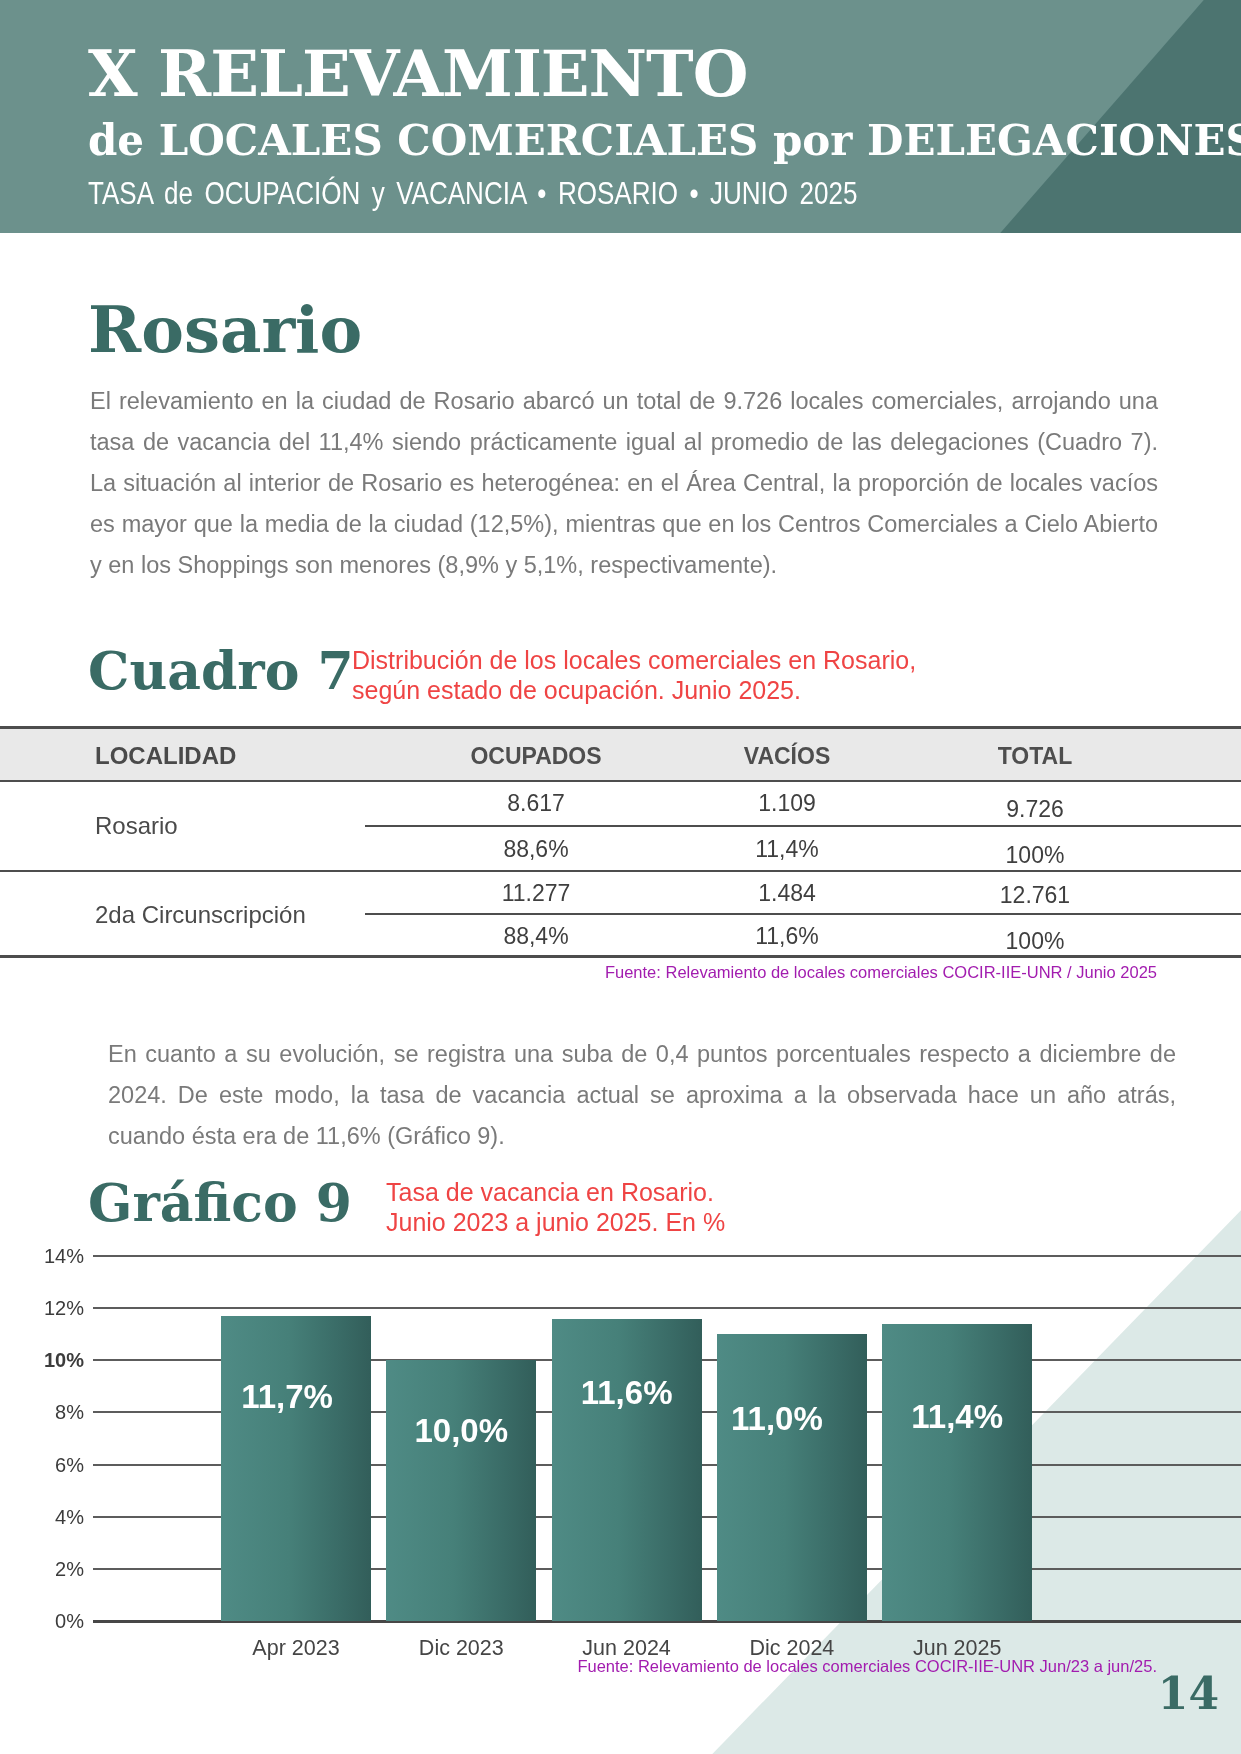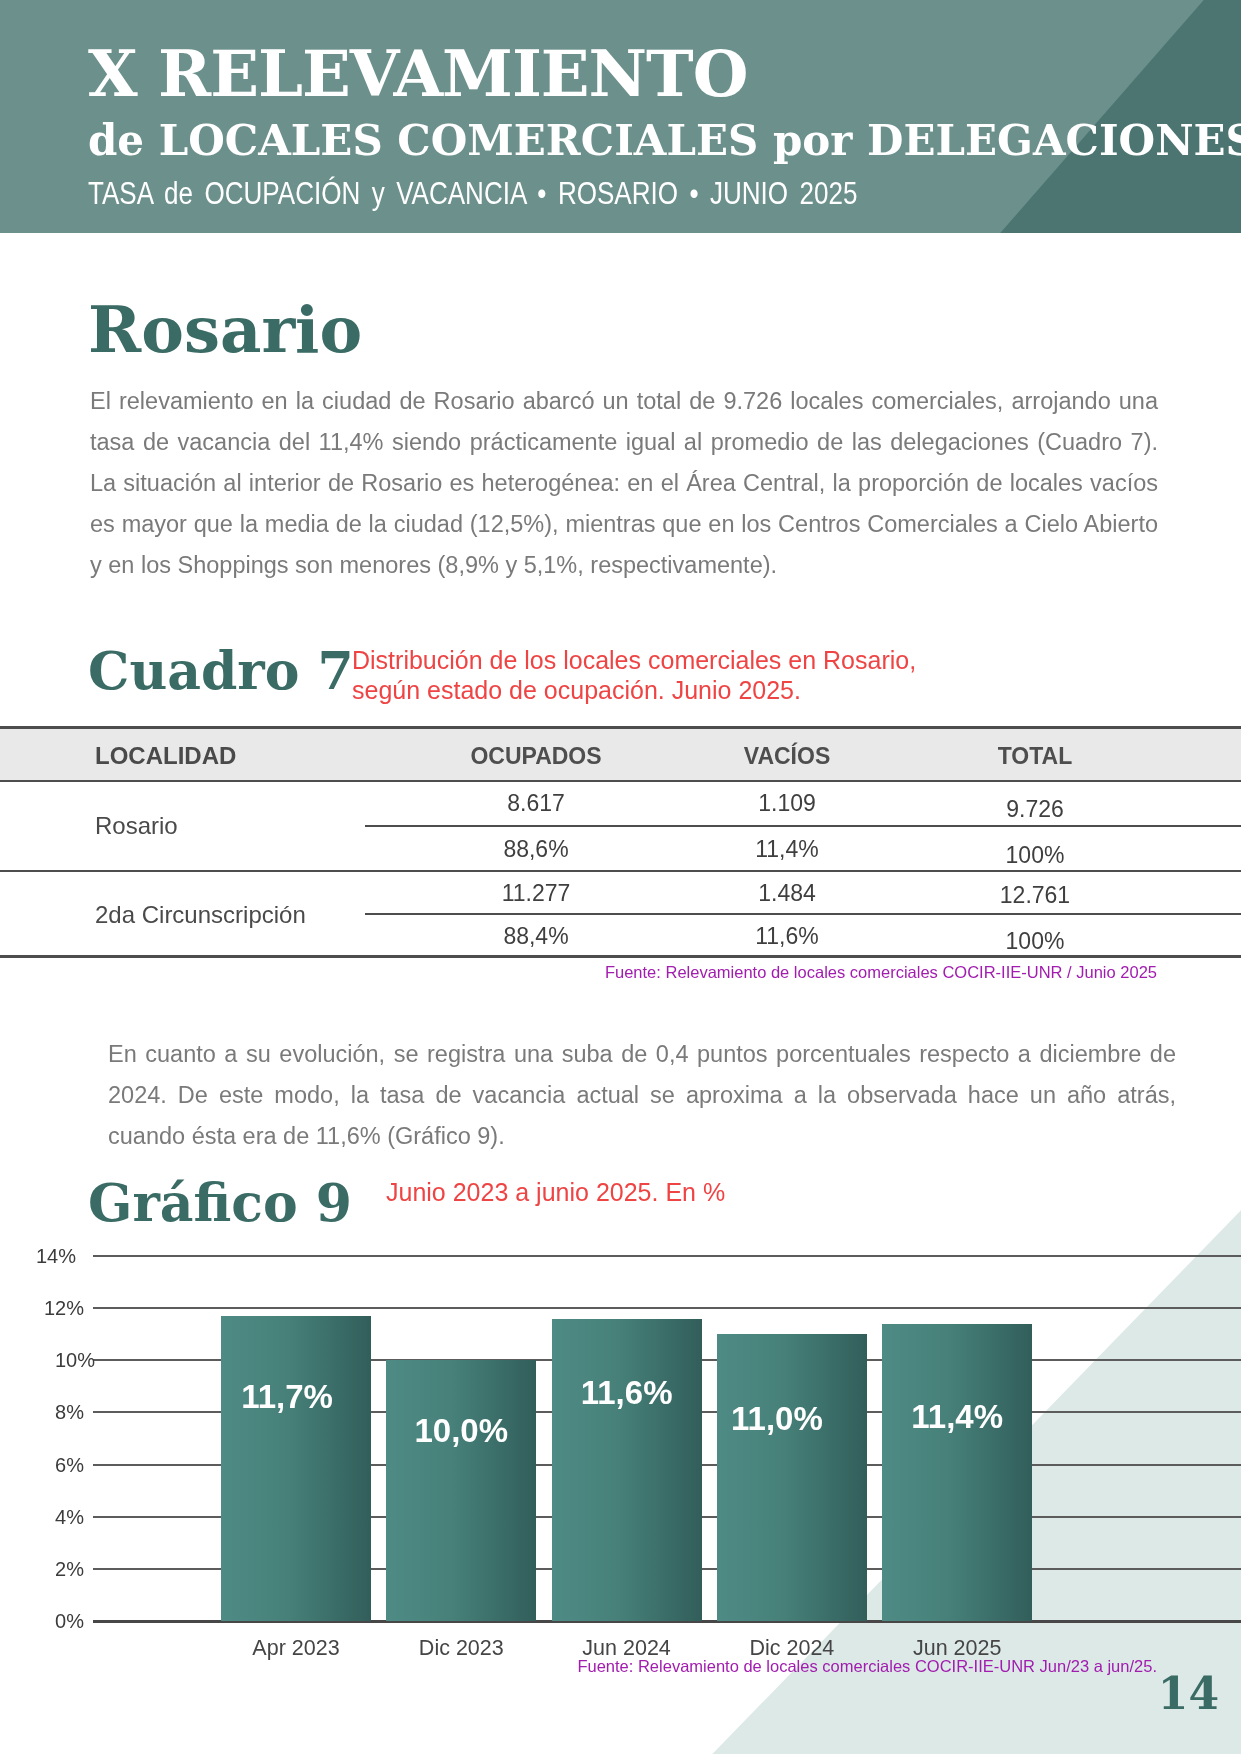--- a/index.html
+++ b/index.html
@@ -69,25 +69,25 @@
       <div class="ytick" style="left: 28px; top: 1621px;">0%</div>
       <div class="gridline" style="left: 93px; top: 1567.86px; width: 1148px;"></div>
       <div class="ytick" style="left: 28px; top: 1568.86px;">2%</div>
       <div class="gridline" style="left: 93px; top: 1515.72px; width: 1148px;"></div>
       <div class="ytick" style="left: 28px; top: 1516.72px;">4%</div>
       <div class="gridline" style="left: 93px; top: 1463.58px; width: 1148px;"></div>
       <div class="ytick" style="left: 28px; top: 1464.58px;">6%</div>
       <div class="gridline" style="left: 93px; top: 1411.44px; width: 1148px;"></div>
       <div class="ytick" style="left: 28px; top: 1412.44px;">8%</div>
       <div class="gridline" style="left: 93px; top: 1359.3px; width: 1148px;"></div>
-      <div class="ytick" style="left: 39px; top: 1360.3px;">10%</div>
+      <div class="ytick" style="left: 28px; top: 1360.3px; font-weight: bold;">10%</div>
       <div class="gridline" style="left: 93px; top: 1307.16px; width: 1148px;"></div>
       <div class="ytick" style="left: 28px; top: 1308.16px;">12%</div>
       <div class="gridline" style="left: 93px; top: 1255.02px; width: 1148px;"></div>
-      <div class="ytick" style="left: 20px; top: 1256.02px;">14%</div>
+      <div class="ytick" style="left: 28px; top: 1256.02px;">14%</div>
       <div class="bar" style="left: 221px; top: 1315.98px; width: 150px; height: 305.019px;"></div>
       <div class="bar-label" style="left: 221px; top: 1377.98px; width: 132px;">11,7%</div>
       <div class="xtick" style="left: 206px; top: 1636px; width: 180px;">Apr 2023</div>
       <div class="bar" style="left: 386.3px; top: 1360.3px; width: 150px; height: 260.7px;"></div>
       <div class="bar-label" style="left: 386.3px; top: 1412.3px; width: 150px;">10,0%</div>
       <div class="xtick" style="left: 371.3px; top: 1636px; width: 180px;">Dic 2023</div>
       <div class="bar" style="left: 551.6px; top: 1318.59px; width: 150px; height: 302.412px;"></div>
       <div class="bar-label" style="left: 551.6px; top: 1373.59px; width: 150px;">11,6%</div>
       <div class="xtick" style="left: 536.6px; top: 1636px; width: 180px;">Jun 2024</div>
       <div class="bar" style="left: 716.9px; top: 1334.23px; width: 150px; height: 286.77px;"></div>
@@ -142,20 +142,21 @@
   <div class="t-cell col-a" style="top:936px;">88,4%</div>
   <div class="t-cell col-b" style="top:936px;">11,6%</div>
   <div class="t-cell col-c" style="top:941px;">100%</div>
 
   <div class="fuente" id="fuente-cuadro">Fuente: Relevamiento de locales comerciales COCIR-IIE-UNR / Junio 2025</div>
 
   <div class="para" id="para2">En cuanto a su evolución, se registra una suba de 0,4 puntos porcentuales respecto a diciembre de 2024. De este modo, la tasa de vacancia actual se aproxima a la observada hace un año atrás, cuando ésta era de 11,6% (Gráfico 9).</div>
 
   <div class="block-label" id="grafico-label">Gráfico 9</div>
   <div class="block-caption" id="grafico-caption">
+    <div>Tasa de vacancia en Rosario.</div>
     <div>Junio 2023 a junio 2025. En %</div>
   </div>
 
   <div class="fuente" id="fuente-grafico">Fuente: Relevamiento de locales comerciales COCIR-IIE-UNR Jun/23 a jun/25.</div>
 
   <div class="page-num">14</div>
 
 </div>
 
 </body></html>

